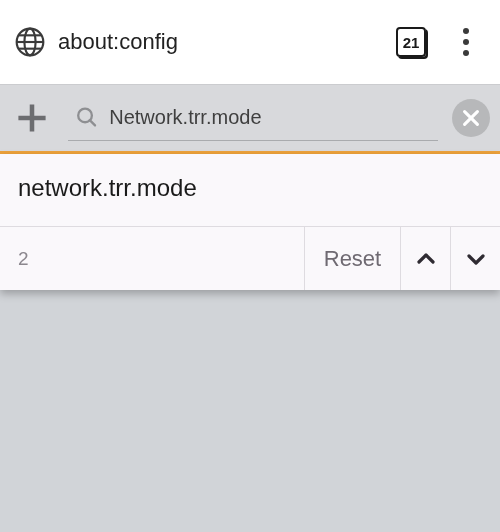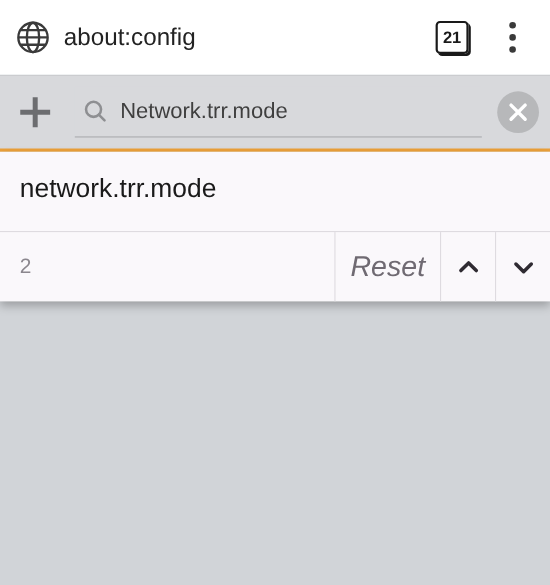--- a/index.html
+++ b/index.html
@@ -1,21 +1,21 @@
 <!DOCTYPE html>
 <html><head>
 <meta charset="utf-8">
 <style>
   * { box-sizing: border-box; margin: 0; padding: 0; }
   html, body { width: 500px; height: 532px; font-family: Arial, sans-serif; background: #d1d4d8; overflow: hidden; }
 
   
   .chrome-bar {
     background: #ffffff;
-    height: 68px;
+    height: 84px;
     display: flex;
     align-items: center;
     padding: 0 14px;
     gap: 12px;
   }
   .globe-icon svg { display: block; }
   .url-text { font-size: 22px; color: #222; flex: 1; }
   .tab-count {
     width: 30px; height: 30px;
     border: 2.5px solid #1a1a1a;
@@ -88,21 +88,21 @@
     flex: 1;
     display: flex; align-items: center;
     padding: 0 18px;
     font-size: 19px; color: #8b878e;
   }
   .reset-btn, .step-btn {
     border-left: 1px solid #dedbe0;
     display: flex; align-items: center; justify-content: center;
     color: #6f6a72;
   }
-  .reset-btn { width: 96px; font-size: 26px; font-style: italic; }
+  .reset-btn { width: 96px; font-size: 22px; }
   .step-btn { width: 50px; }
   .step-btn svg { display:block; }
   .page { display:flex; flex-direction:column; height:532px; }
 </style>
 </head>
 <body>
 
 <div class="page">
 
   <div class="chrome-bar">

